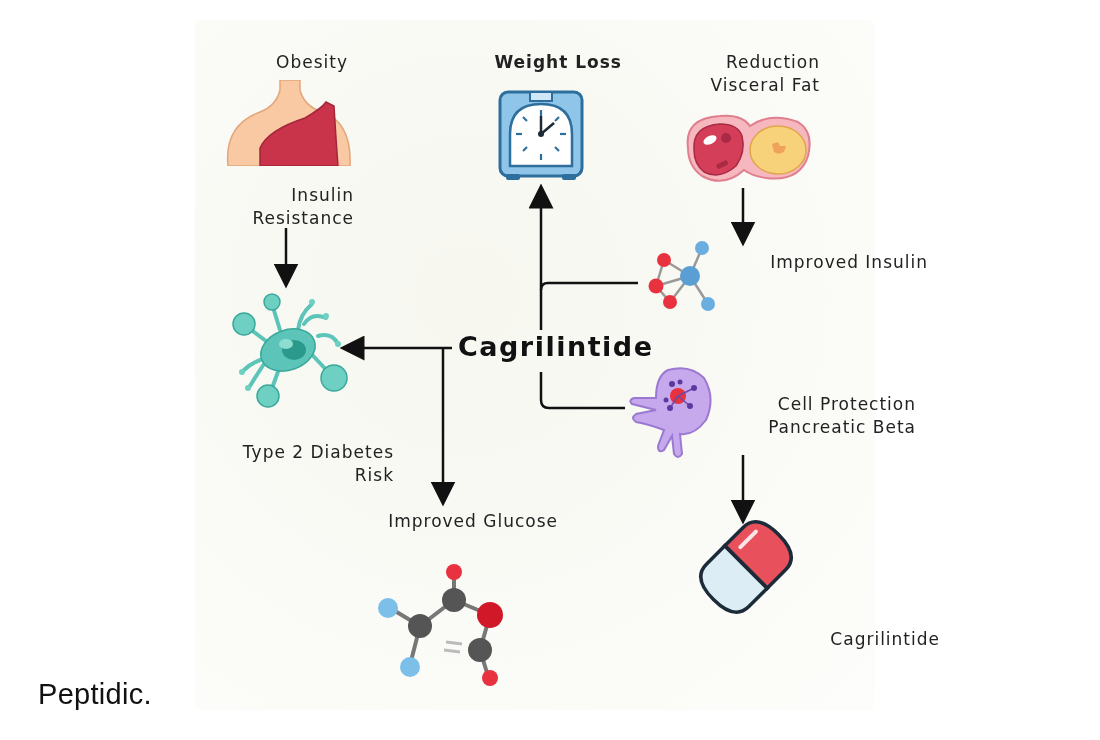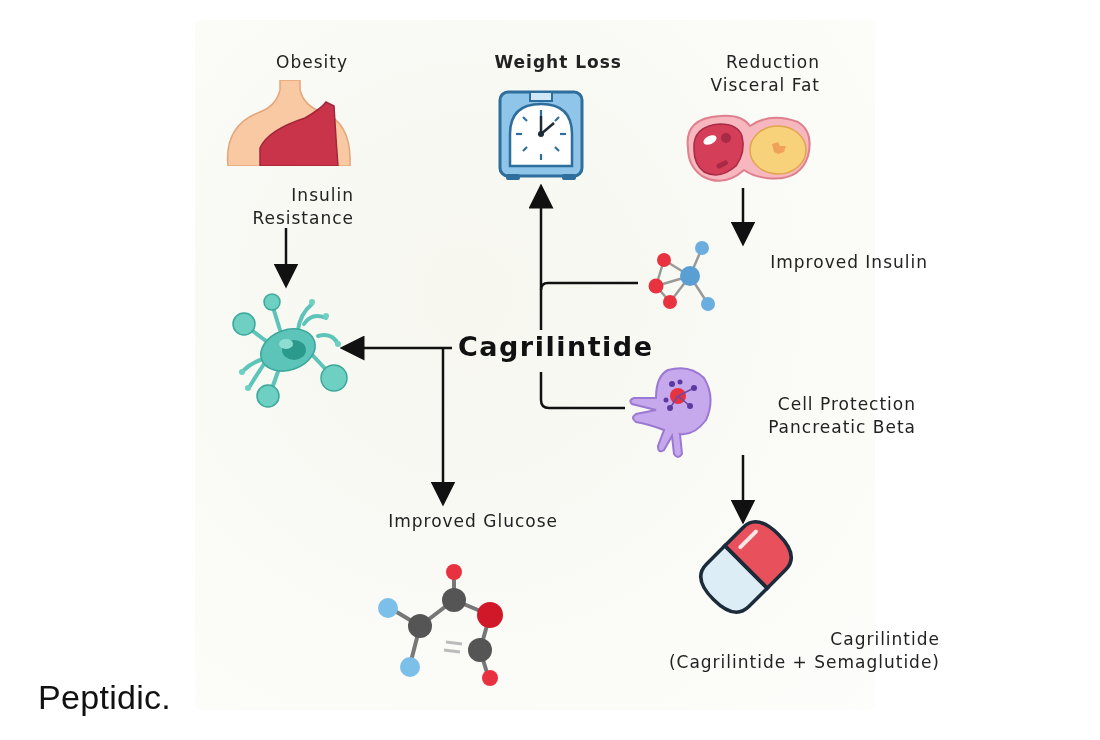--- a/index.html
+++ b/index.html
@@ -12,21 +12,21 @@
   }
   .label {
     position: absolute; text-align: right; font-size: 17px; line-height: 23px;
     letter-spacing: 1px; color: #222; white-space: nowrap;
   }
   .center-label {
     position: absolute; font-weight: bold; font-size: 27px; letter-spacing: 1.5px;
     color: #111; white-space: nowrap;
   }
   .brand {
-    position: absolute; left: 38px; top: 678px; font-size: 34px; color: #111;
+    position: absolute; left: 38px; top: 678px; font-size: 29px; color: #111;
     font-family: "Liberation Sans", sans-serif; font-weight: 500; letter-spacing: 0.3px;
   }
   svg.arrows { position: absolute; left: 0; top: 0; width: 1100px; height: 740px; }
   .icon { position: absolute; }
 </style>
 </head>
 <body>
 
 <div class="panel"></div>
 
@@ -140,20 +140,22 @@
   <circle cx="90" cy="12" r="3" fill="#6ed0c3"></circle>
     <circle cx="104" cy="26" r="3" fill="#6ed0c3"></circle>
   <circle cx="116" cy="54" r="3" fill="#6ed0c3"></circle>
     <circle cx="20" cy="82" r="3" fill="#6ed0c3"></circle>
   <circle cx="26" cy="98" r="3" fill="#6ed0c3"></circle>
   <ellipse cx="66" cy="60" rx="28" ry="20" fill="#5cc4b8" stroke="#3aa89a" stroke-width="1.5" transform="rotate(-20 66 60)"></ellipse>
   <ellipse cx="72" cy="60" rx="12" ry="10" fill="#2b9a8c"></ellipse>
   <ellipse cx="64" cy="54" rx="7" ry="5" fill="#8fdcd2"></ellipse>
 </svg>
 <div class="label" style="left:190px; top:441px; width:204px;">
+  <div>Type 2 Diabetes</div>
+  <div>Risk</div>
 </div>
 
 <div class="center-label" style="left:458px; top:331px;">Cagrilintide</div>
 
 <svg class="icon" style="left:628px; top:364px;" width="90" height="96" viewBox="0 0 90 96">
   <path d="M40,6 Q62,0 76,14 Q88,34 78,56 Q66,72 52,70 L54,90 Q50,96 46,90 L44,72 L36,86 Q30,90 30,82 L36,66 Q20,60 8,58 Q2,54 8,50 L28,46 L4,40 Q0,36 6,34 L28,34 Q28,12 40,6 Z" fill="#c6a8ec" stroke="#9b78d2" stroke-width="2"></path>
   <circle cx="50" cy="32" r="8" fill="#e8323f"></circle>
   <g stroke="#6a4aa8" stroke-width="1.5">
       <line x1="50" y1="32" x2="66" y2="24"></line>
       <line x1="50" y1="32" x2="62" y2="42"></line>
@@ -201,16 +203,15 @@
 <svg class="icon" style="left:694px; top:515px;" width="104" height="104" viewBox="0 0 104 104">
   <g transform="rotate(-45 52 52)">
     <path d="M52,22 L78,22 Q98,22 98,52 Q98,82 78,82 L52,82 Z" fill="#e8505b" stroke="#1c2b3a" stroke-width="3.5"></path>
     <path d="M52,22 L26,22 Q6,22 6,52 Q6,82 26,82 L52,82 Z" fill="#dcedf6" stroke="#1c2b3a" stroke-width="3.5"></path>
     <line x1="52" y1="22" x2="52" y2="82" stroke="#1c2b3a" stroke-width="3.5"></line>
     <line x1="62" y1="34" x2="84" y2="34" stroke="#ffffff" stroke-width="4" stroke-linecap="round" opacity="0.85"></line>
   </g>
 </svg>
 <div class="label" style="left:650px; top:628px; width:290px;">
   <div>Cagrilintide</div>
-  <div>(Cagrilintide + Semaglutide)</div>
 </div>
 
 <div class="brand">Peptidic.</div>
 
 </body></html>

